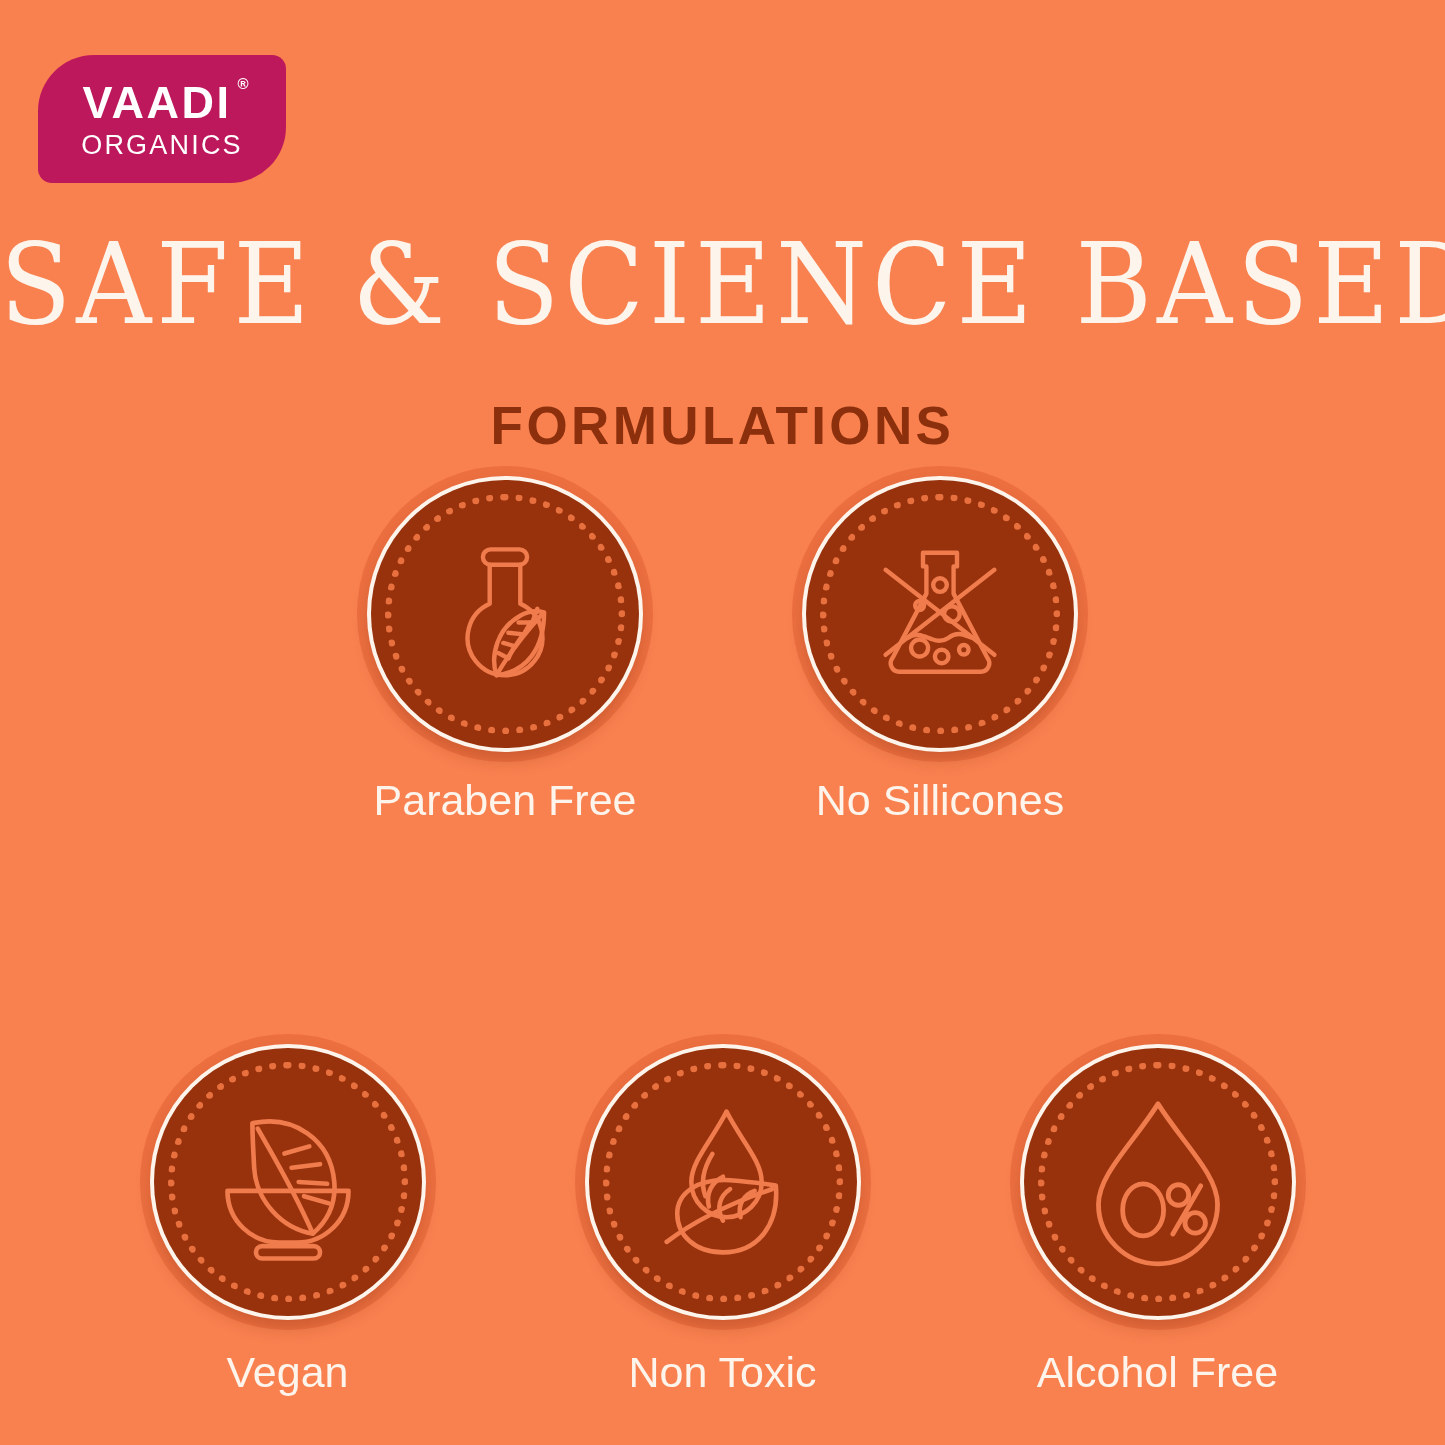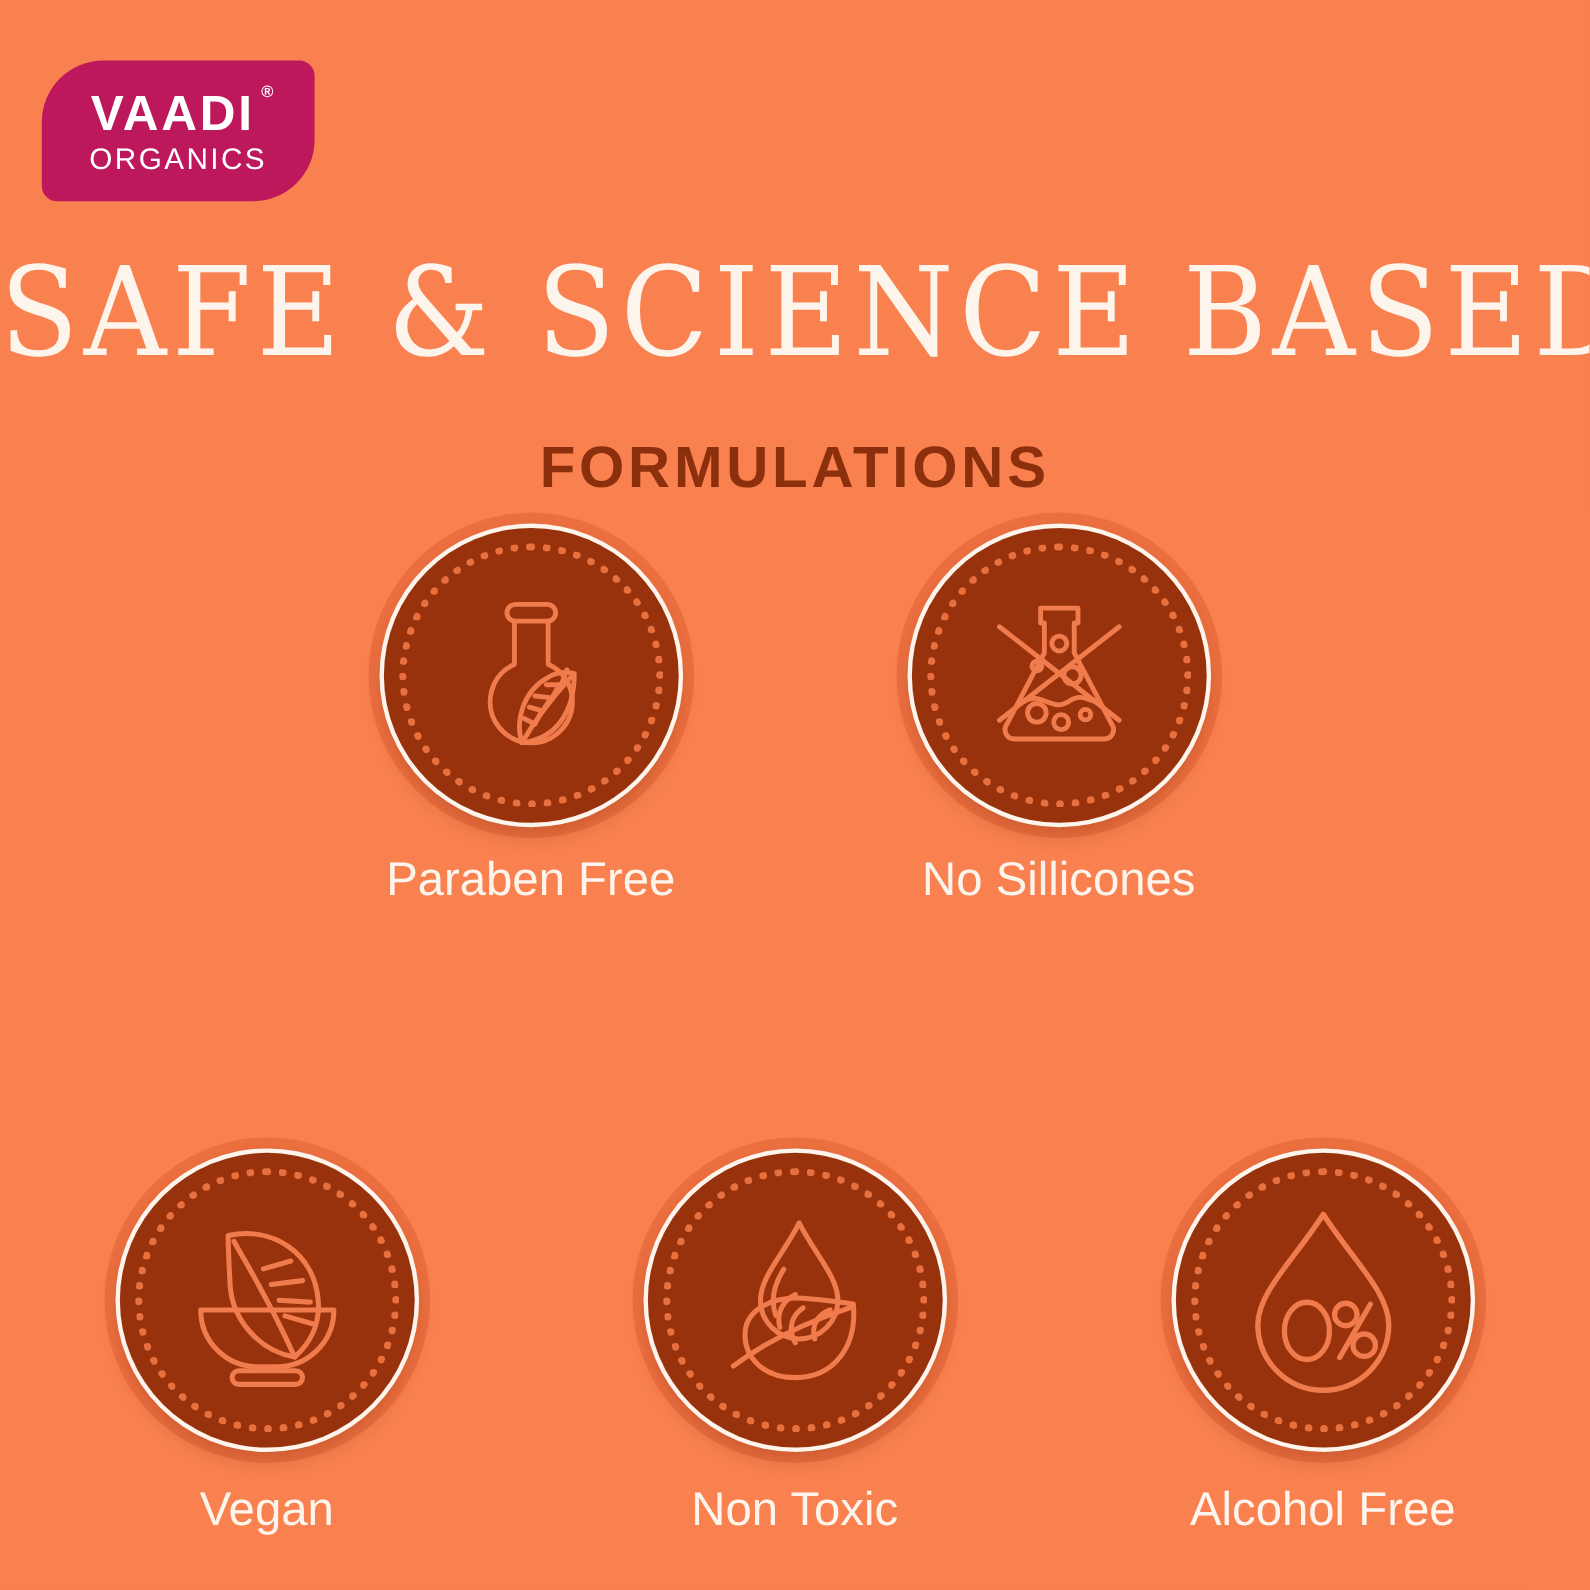--- a/index.html
+++ b/index.html
@@ -90,21 +90,21 @@
   
   .grid {
     position: absolute;
     left: 0;
     top: 480px;
     width: 1445px;
   }
   .row {
     display: flex;
     justify-content: center;
-    gap: 120px;
+    gap: 75px;
   }
   .row.row-2 {
     margin-top: 222px;
   }
   .cell {
     width: 360px;
     display: flex;
     flex-direction: column;
     align-items: center;
   }

